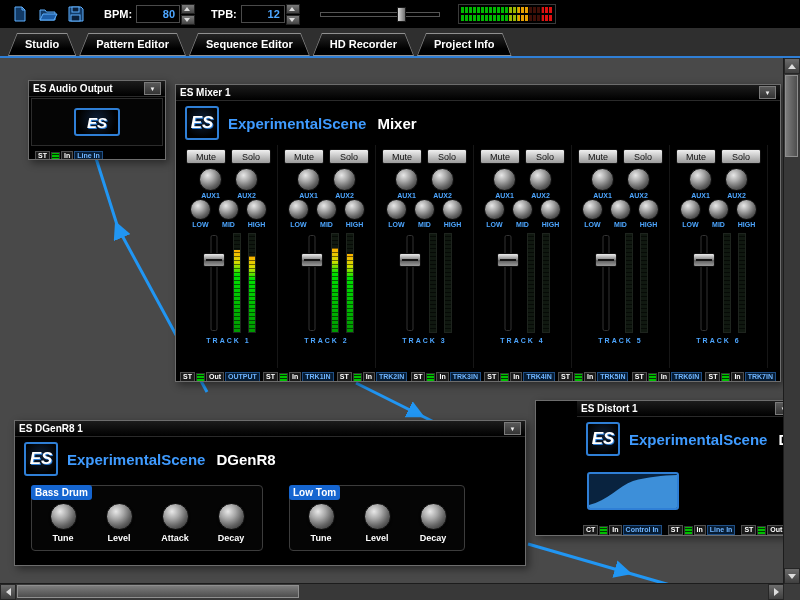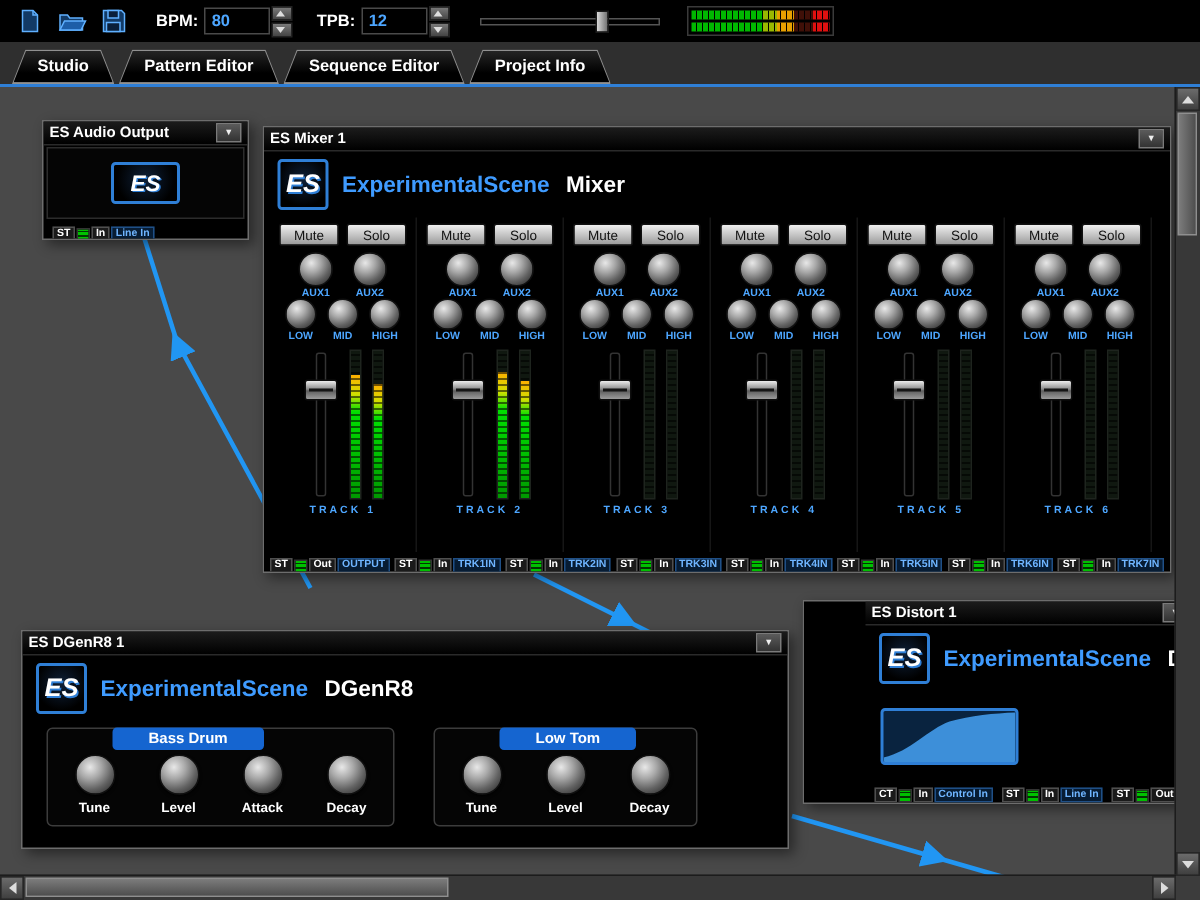--- a/index.html
+++ b/index.html
@@ -1,17 +1,17 @@
 <!DOCTYPE html>
 <html><head>
 <meta charset="utf-8">
 <style>
   html,body{margin:0;padding:0;background:#222;}
   #app{position:relative;width:800px;height:600px;overflow:hidden;background:#494949;
-       font-family:"Liberation Sans",sans-serif;-webkit-font-smoothing:antialiased;}
+       font-family:"Liberation Sans",sans-serif;text-align:right;-webkit-font-smoothing:antialiased;}
 
   
   .toolbar{position:absolute;top:0;left:0;right:0;height:28px;background:#000;
            display:flex;align-items:center;padding:0 8px;gap:4px;}
   .tool-btn{width:24px;height:22px;background:none;border:none;padding:0;display:flex;
             align-items:center;justify-content:center;cursor:pointer;}
   .tb-group{display:flex;align-items:center;gap:4px;margin-left:12px;}
   .tb-label{color:#fff;font-size:11px;font-weight:bold;}
   .spin{display:flex;align-items:center;gap:1px;}
   .spin-val{width:34px;height:16px;background:#000;border:1px solid #4a4a4a;color:#4da6ff;
@@ -118,21 +118,21 @@
              border-radius:2px;background:linear-gradient(#ececec,#8a8a8a 45%,#5f5f5f 55%,#9b9b9b);}
   .fader-cap::after{content:"";position:absolute;left:2px;right:2px;top:5px;height:2px;background:#151515;}
   .track-label{margin-top:4px;font-size:7px;font-weight:bold;color:#4da6ff;letter-spacing:2px;}
 
   
   #win-dgenr8{left:14px;top:362px;width:512px;height:146px;}
   .groups{display:flex;gap:26px;padding:4px 16px;}
   .groupbox{position:relative;border:1px solid #3c3c3c;border-radius:4px;background:#050505;
             padding:17px 14px 7px;}
   .gb-label{position:absolute;top:-1px;left:-1px;background:#1565d0;color:#fff;font-size:10px;
-            font-weight:bold;padding:2px 24px;border-radius:3px;margin-left:44px;}
+            font-weight:bold;padding:2px 4px;border-radius:3px;}
   .gb-knobs{display:flex;gap:22px;}
   .gb-knobs .knob-unit{width:34px;}
 
   
   #win-distort{left:535px;top:342px;width:262px;height:136px;padding-left:41px;}
   .dist-controls{display:flex;align-items:center;gap:11px;padding:2px 10px;height:56px;}
   .dist-display{width:92px;height:38px;flex:none;border:2px solid #2f7fd6;border-radius:3px;
                 background:#09233f;overflow:hidden;box-sizing:border-box;}
   .dist-knobs{display:flex;gap:11px;align-items:center;}
 
@@ -226,20 +226,25 @@
         <span class="t-label">Pattern Editor</span>
       </div>
       <div class="tab">
         <div class="t-bg"></div>
         <div class="t-fg"></div>
         <span class="t-label">Sequence Editor</span>
       </div>
       <div class="tab">
         <div class="t-bg"></div>
         <div class="t-fg"></div>
+        <span class="t-label">HD Recorder</span>
+      </div>
+      <div class="tab">
+        <div class="t-bg"></div>
+        <div class="t-fg"></div>
         <span class="t-label">Project Info</span>
       </div>
     </div>
 
   <div class="workspace">
 
     <svg class="cables" width="800" height="542" viewBox="0 0 800 542">
       <defs>
         <marker id="ah" viewBox="0 0 6 6" refX="3.5" refY="3" markerWidth="6" markerHeight="6" orient="auto">
           <path d="M0 0 L6 3 L0 6 Z" fill="#2196f3"></path>

